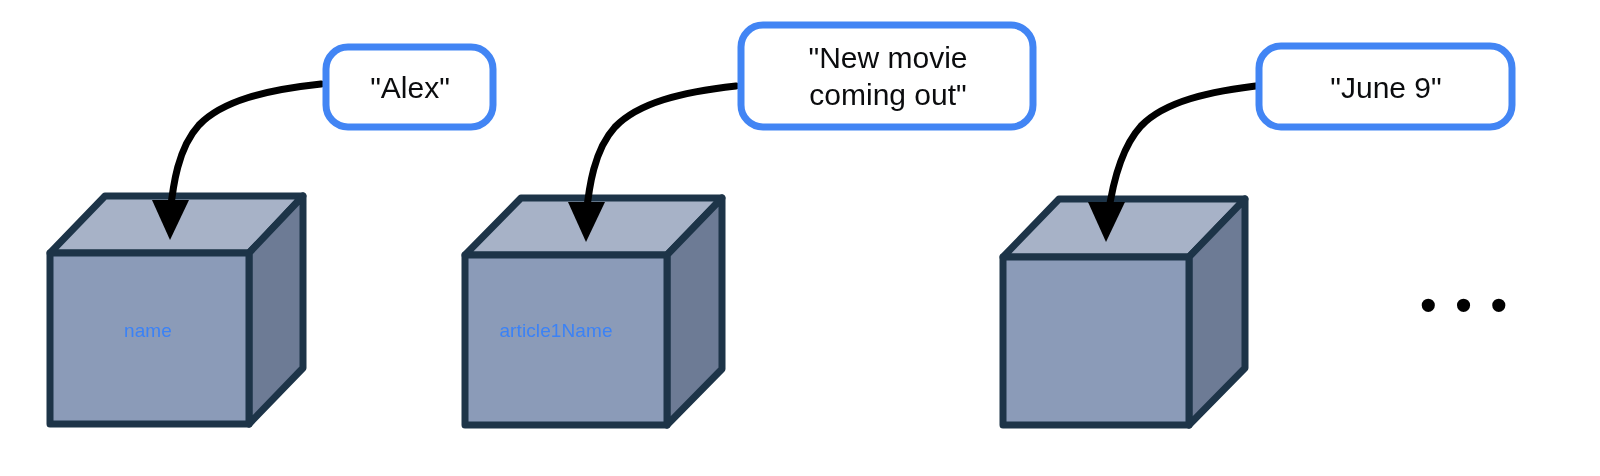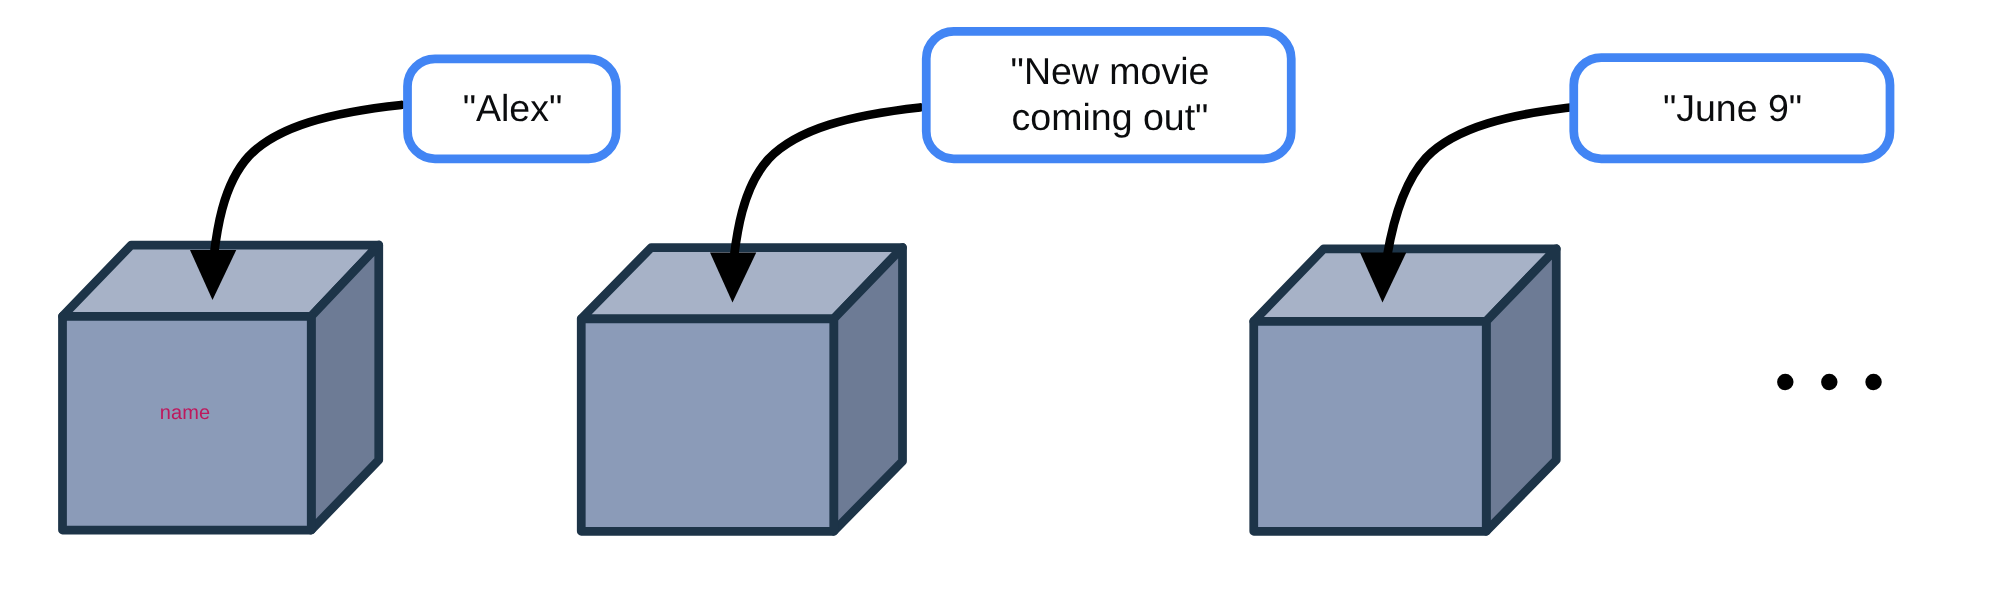--- a/index.html
+++ b/index.html
@@ -20,22 +20,22 @@
   }
   #scene {
     position: absolute;
     left: 0;
     top: 0;
     width: 1600px;
     height: 476px;
   }
   .cube-label {
     position: absolute;
-    color: #be185d;
-    font-size: 16px;
+    color: #3b82f6;
+    font-size: 19px;
     letter-spacing: 0.1px;
     white-space: nowrap;
     transform: translate(-50%, -50%);
     pointer-events: none;
   }
   .bubble-text {
     position: absolute;
     color: #0b0c0e;
     font-size: 30px;
     line-height: 37px;
@@ -99,20 +99,21 @@
 
     <rect x="326" y="47" width="167" height="80" rx="22" ry="22" fill="#ffffff" stroke="#4285f4" stroke-width="7"></rect>
 
     <rect x="741" y="25" width="292" height="102" rx="22" ry="22" fill="#ffffff" stroke="#4285f4" stroke-width="7"></rect>
 
     <rect x="1259" y="46" width="253" height="81" rx="22" ry="22" fill="#ffffff" stroke="#4285f4" stroke-width="7"></rect>
   </svg>
 
   <div class="cube-label" style="left:148px; top:331px;">name</div>
 
+  <div class="cube-label" style="left:556px; top:331px;">article1Name</div>
 
 
   <div class="bubble-text" style="left:410px; top:87px;">"Alex"</div>
 
   <div class="bubble-text" style="left:888px; top:76px;">"New movie
 coming out"</div>
 
   <div class="bubble-text" style="left:1386px; top:87px;">"June 9"</div>
 
   <div class="ellipsis" style="left:1466px; top:305px;">• • •</div>

